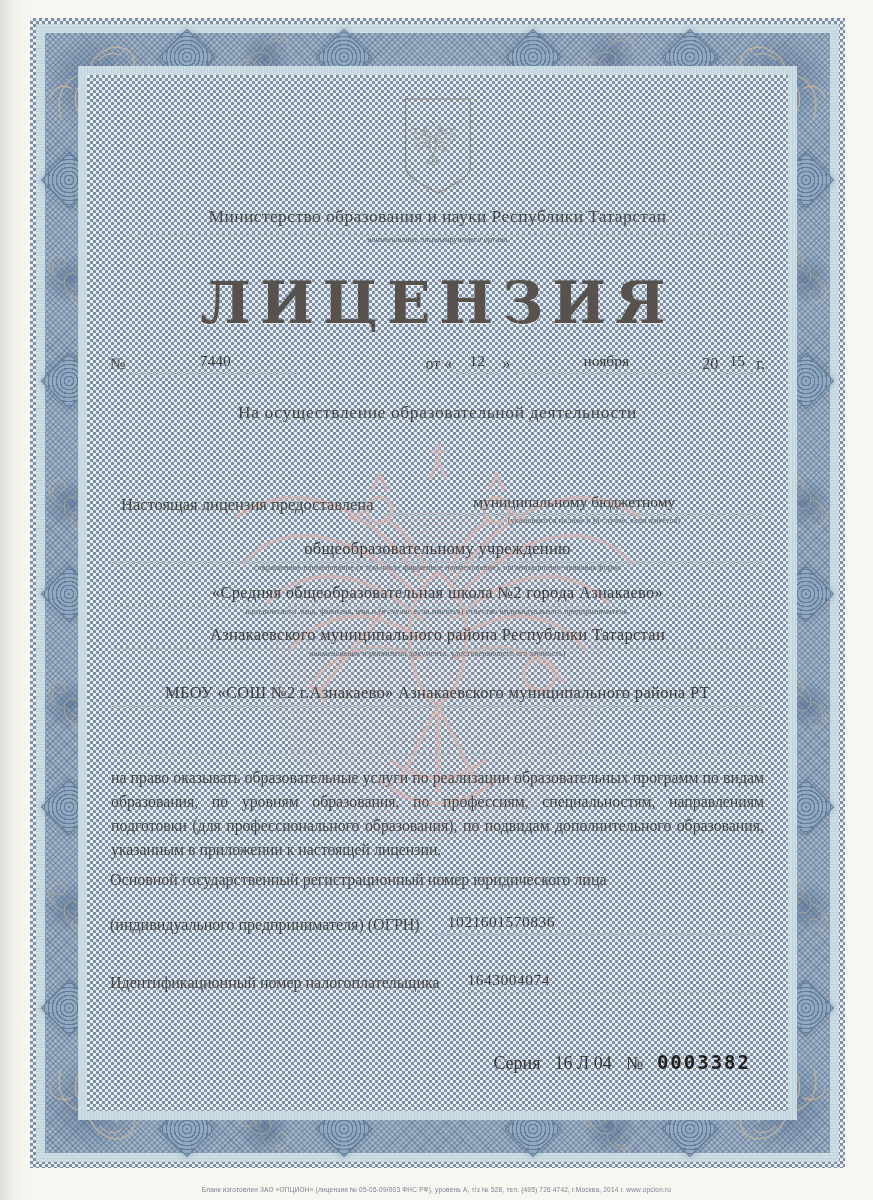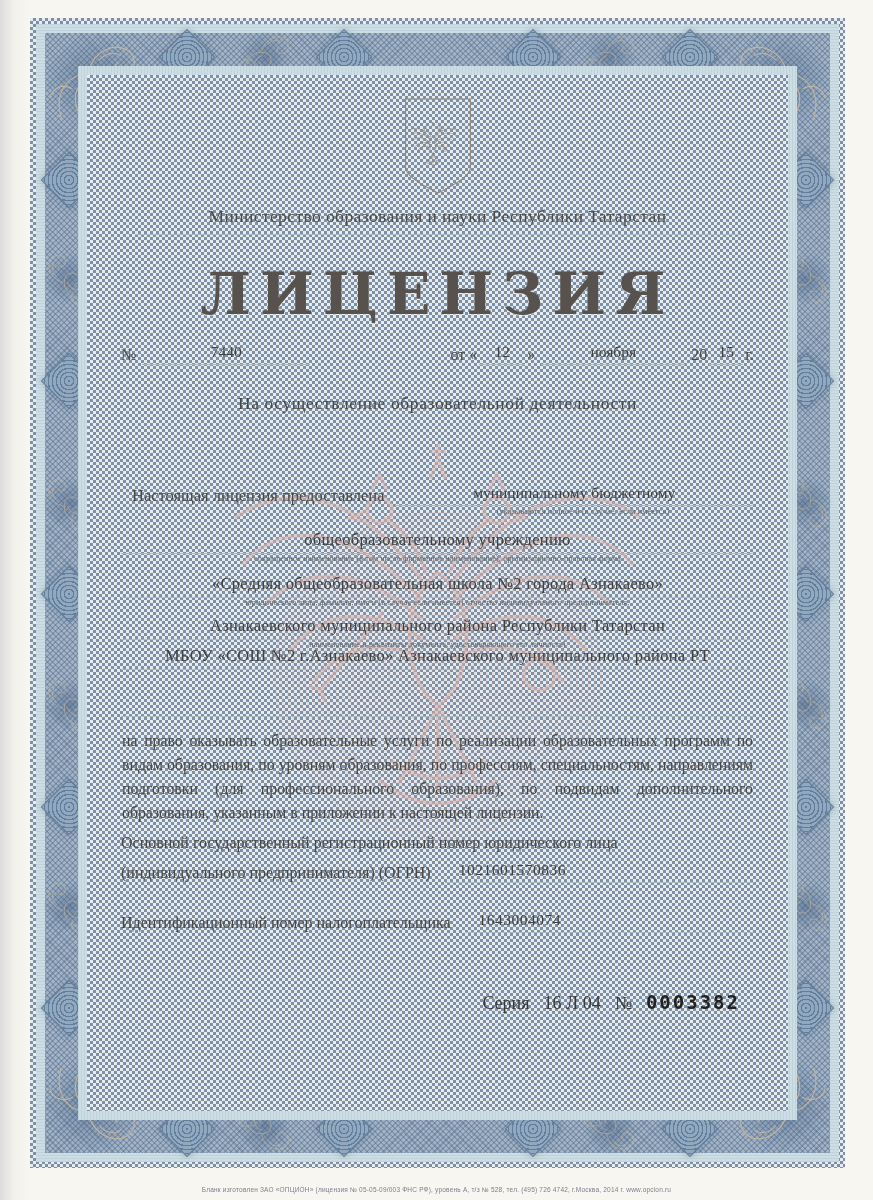--- a/index.html
+++ b/index.html
@@ -32,57 +32,57 @@
   }
   
   .diamond{position:absolute;width:38px;height:38px;transform:rotate(45deg);
     background:repeating-radial-gradient(circle, #617e9d 0 1.5px, #92a8bf 1.5px 4px);
     border:1px solid #5c7796;box-shadow:0 0 6px rgba(60,85,120,.35);}
   .scroll{position:absolute;width:110px;height:110px;}
   .scroll::before{content:"";position:absolute;inset:6px;border-radius:38%;
     background:radial-gradient(closest-side, rgba(75,100,135,.55), rgba(75,100,135,.18) 68%, transparent);}
   .scroll svg{position:absolute;inset:0;width:100%;height:100%;stroke:#c6b59d;fill:none;stroke-linecap:round;}
   
-  .content{position:absolute;inset:0;padding:0 28px;z-index:2;}
+  .content{position:absolute;inset:0;padding:0 17px;z-index:2;}
   .center{text-align:center;}
   .emblem{display:block;margin:14px auto 0;width:86px;height:102px;stroke:#90857a;fill:none;stroke-width:1.3;}
   .issuer{margin-top:9px;font-size:17.5px;letter-spacing:.4px;color:#4d4b49;}
   .rule{height:0;border-bottom:1px solid #a8babd;}
   .rule-issuer{width:606px;margin:7px auto 0;}
   .caption{font-size:8px;color:#5d686e;letter-spacing:.2px;}
   .big-title{margin-top:30px;font-family:"DejaVu Serif",serif;font-weight:700;font-size:57px;line-height:1;
     letter-spacing:9px;color:#57524e;text-align:center;
     text-shadow:0 1px 0 rgba(255,255,255,.55), 0 -1px 0 rgba(0,0,0,.12);}
   .num-row{margin-top:24px;display:flex;align-items:baseline;font-size:16px;color:#4d4b49;}
   .blank{display:inline-block;border-bottom:1px solid #a8babd;text-align:center;}
   .blank .val{display:inline-block;position:relative;top:-3px;font-size:15.5px;color:#434140;}
   .w170{width:168px;margin-left:6px;}
   .w44{width:46px;margin:0 2px;}
-  .w150{width:144px;margin:0 6px;}
+  .w150{width:180px;margin:0 6px;}
   .w34{width:34px;margin:0 2px;}
   .grow{flex:1;}
   .subtitle{margin-top:28px;font-size:17.5px;letter-spacing:.6px;}
   .field-row{display:flex;align-items:baseline;font-size:16px;}
   .granted-row{margin-top:72px;}
   .granted-row .lbl{white-space:nowrap;padding-left:11px;font-size:16.5px;text-align:center;}
   .granted-row .blank{flex:1;margin-left:10px;}
   .cap-right{width:330px;margin:1px 6px 0 auto;text-align:center;}
   .value-line{margin-top:17px;}
   .value-line .blank{display:block;width:100%;}
   .value-line .blank .val{font-size:16.5px;letter-spacing:.3px;}
-  .mt14{margin-top:14px;} .mt12{margin-top:12px;} .mt16{margin-top:0;}
+  .mt14{margin-top:14px;} .mt12{margin-top:12px;} .mt16{margin-top:28px;}
   .solo-rule{margin-top:46px;}
   .rights{margin-top:12px;padding:0 1px;font-size:15.8px;line-height:24px;text-align:justify;color:#47454
 3;}
   .ogrn-title{margin-top:9px;font-size:16px;}
-  .ogrn-row{margin-top:12px;}
+  .ogrn-row{margin-top:27px;}
   .ogrn-row .lbl{white-space:nowrap;font-size:16px;}
   .ogrn-row .blank{flex:1;margin-left:14px;text-align:left;}
   .ogrn-row .blank .val{padding-left:14px;font-size:15.5px;letter-spacing:.5px;}
-  .inn-row{margin-top:31px;}
+  .inn-row{margin-top:39px;}
   .series-row{margin-top:58px;display:flex;align-items:baseline;justify-content:flex-end;
     padding-right:14px;font-size:18px;color:#3b3937;}
   .series-row .gap{width:14px;}
   .series-num{font-family:"DejaVu Sans Mono",monospace;font-weight:700;font-size:19px;
     letter-spacing:2px;color:#242220;}
   .watermark{position:absolute;left:50%;top:312px;transform:translateX(-50%);width:470px;height:430px;
     stroke:#d9b2ac;fill:none;stroke-width:1;opacity:.55;z-index:1;}
   .rosette{position:absolute;left:50%;top:430px;transform:translateX(-50%);width:330px;height:330px;border-radius:50%;
     background:repeating-radial-gradient(circle, rgba(213,160,160,.20) 0 2px, transparent 2px 6px);z-index:0;}
   .imprint{position:absolute;left:0;right:0;bottom:7px;text-align:center;
@@ -253,20 +253,21 @@
           <use href="#eagle"></use>
         </svg>
 
       <div class="content">
         <svg class="emblem">
             <use href="#shield-eagle"></use>
           </svg>
 
         <div class="issuer center">Министерство образования и науки Республики Татарстан</div>
         <div class="rule rule-issuer"></div>
+        <div class="caption center">наименование лицензирующего органа</div>
 
         <div class="big-title">ЛИЦЕНЗИЯ</div>
 
         <div class="num-row">
           <span>№</span>
           <span class="blank w170"><span class="val">7440</span></span>
           <span class="grow"></span>
           <span>от «</span>
           <span class="blank w44"><span class="val">12</span></span>
           <span>»</span>

